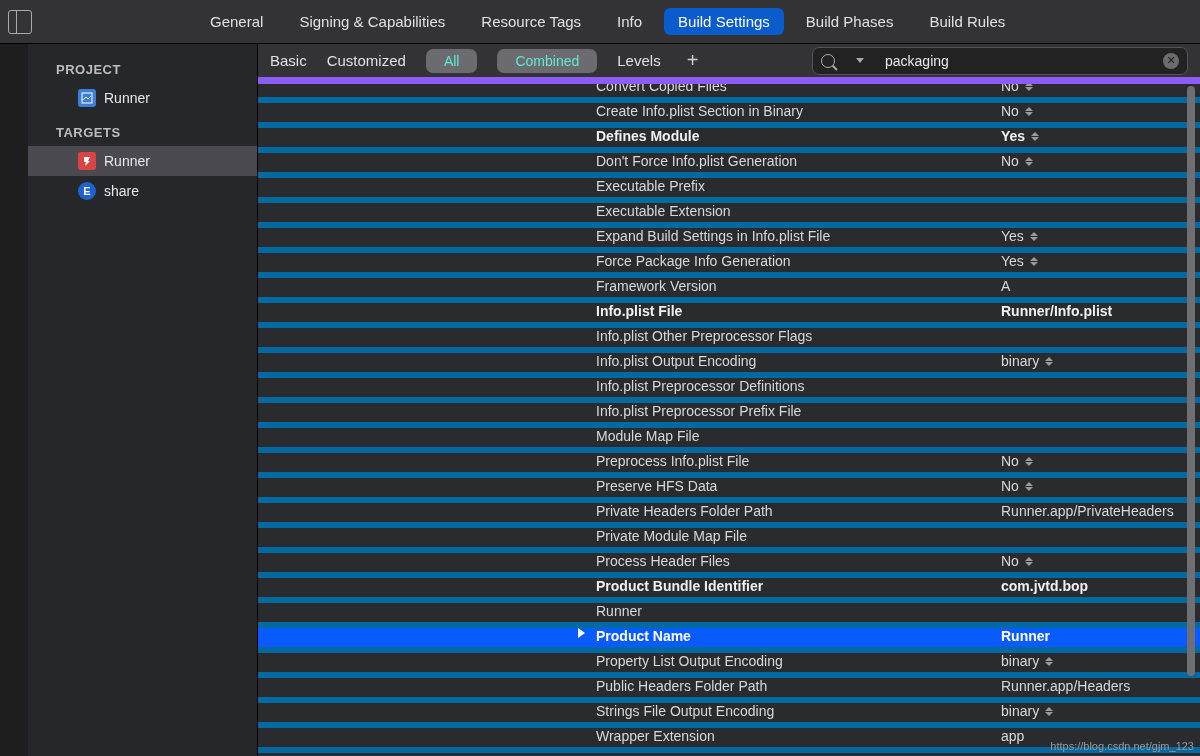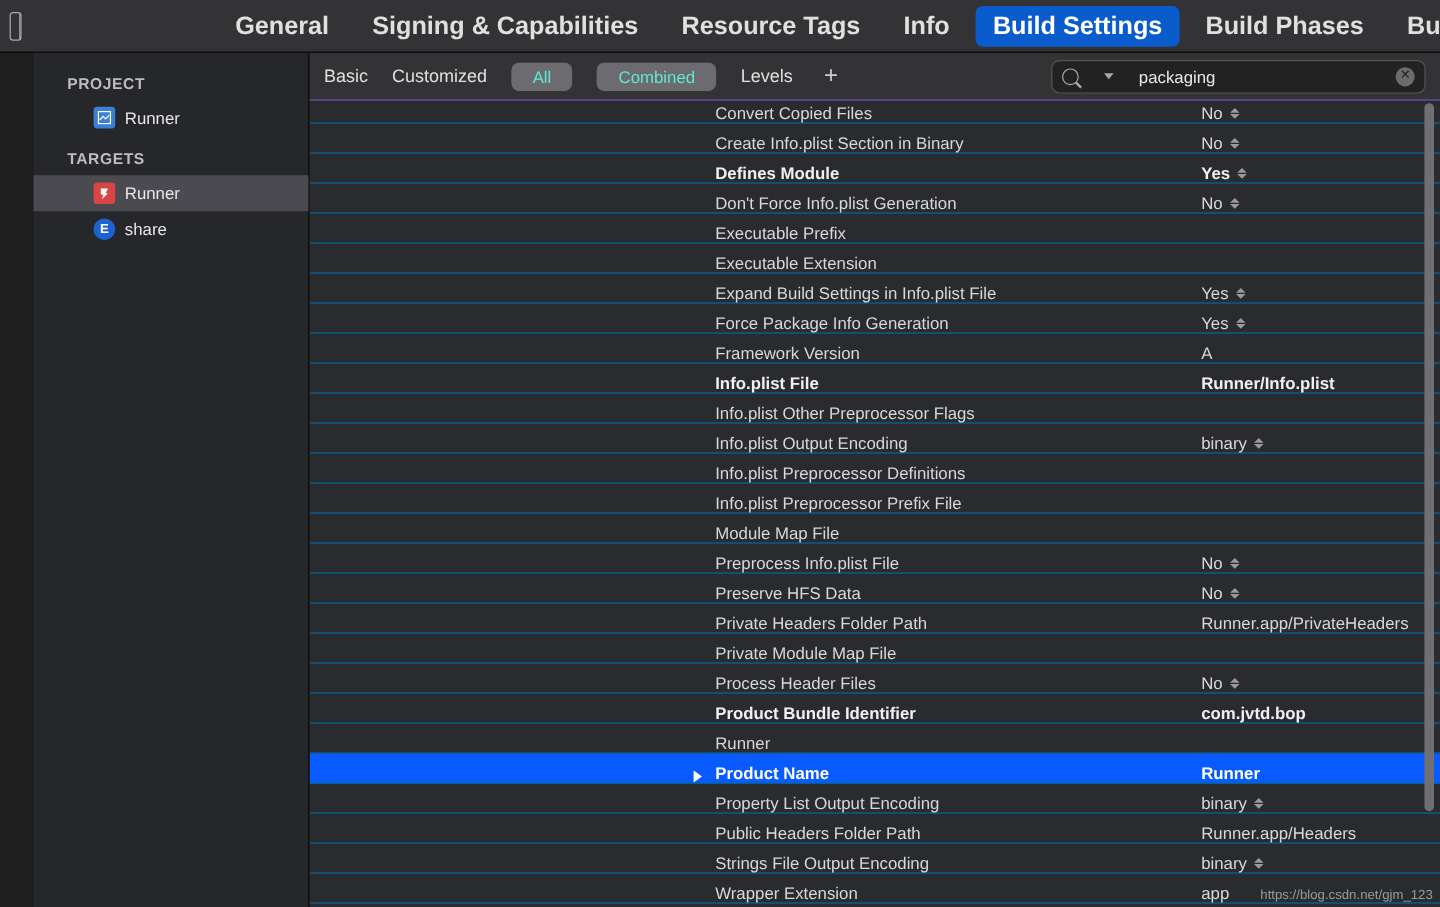--- a/index.html
+++ b/index.html
@@ -24,22 +24,22 @@
   }
   .sidebar-toggle::before {
     content:"";
     width: 7px; height: 100%;
     border-right: 1.5px solid #aaa;
   }
   .tabbar-spacer { flex: 0 0 160px; }
   .tabbar-tabs { display: flex; gap: 8px; align-items: center; }
   .tab {
     padding: 5px 14px;
-    font-size: 21px;
-    font-weight: 700;
+    font-size: 15px;
+    font-weight: 400;
     color: #e0e0e0;
     border-radius: 6px;
     cursor: pointer;
     white-space: nowrap;
   }
   .tab.active {
     background: #0a5bcc;
     color: #fff;
   }
 
@@ -90,21 +90,21 @@
     font-size:11px;color:#fff;font-weight:700;
   }
 
   
   .rightpane { flex: 1; display: flex; flex-direction: column; min-width: 0; }
 
   
   .filterbar {
     height: 40px;
     background: #333335;
-    border-bottom: 1px solid #8b5cf6;
+    border-bottom: 7px solid #8b5cf6;
     display: flex; align-items: center;
     padding: 0 12px;
     gap: 20px;
   }
   .filter-text {
     font-size: 15px; color: #e0e0e0; cursor:pointer;
   }
   .seg-group {
     display: inline-flex;
     border-radius: 7px;
@@ -122,21 +122,21 @@
     background: #6c6c70;
     color: #5eead4;
   }
   .plus {
     font-size: 20px; color:#ccc; padding:0 6px; cursor:pointer;
   }
   .filterbar .spacer { flex:1; }
   .search {
     display:flex; align-items:center;
     background:#222; border:1px solid #555; border-radius:7px;
-    width:312px; height:28px; padding:0 8px;
+    width:376px; height:28px; padding:0 8px;
     gap:21px;
   }
   .search-icon {
     width:14px;height:14px;border:1.5px solid #aaa;border-radius:50%;
     position:relative;
   }
   .search-icon::after{
     content:"";position:absolute;width:6px;height:1.5px;background:#aaa;
     bottom:-2px;right:-4px;transform:rotate(45deg);
   }
@@ -156,23 +156,23 @@
   
   .settings-scroll {
     flex:1; overflow-y:auto; background:#2a2b2e;
     position:relative;
   }
   .settings-inner {
     background:#2a2b2e;
     margin-top:-6px;
   }
   .setting-row {
-    display:flex; align-items:flex-end;
+    display:flex; align-items:flex-start;
     height:25px;
-    border-bottom:1px solid #0369a1;
+    border-bottom:6px solid #0369a1;
     padding-left: 338px;
     font-size:14px;
     position:relative;
   }
   .setting-row.first-cut { border-top:none; }
   .setting-row .label {
     width: 405px;
     color:#d8d8d8;
   }
   .setting-row .value {

